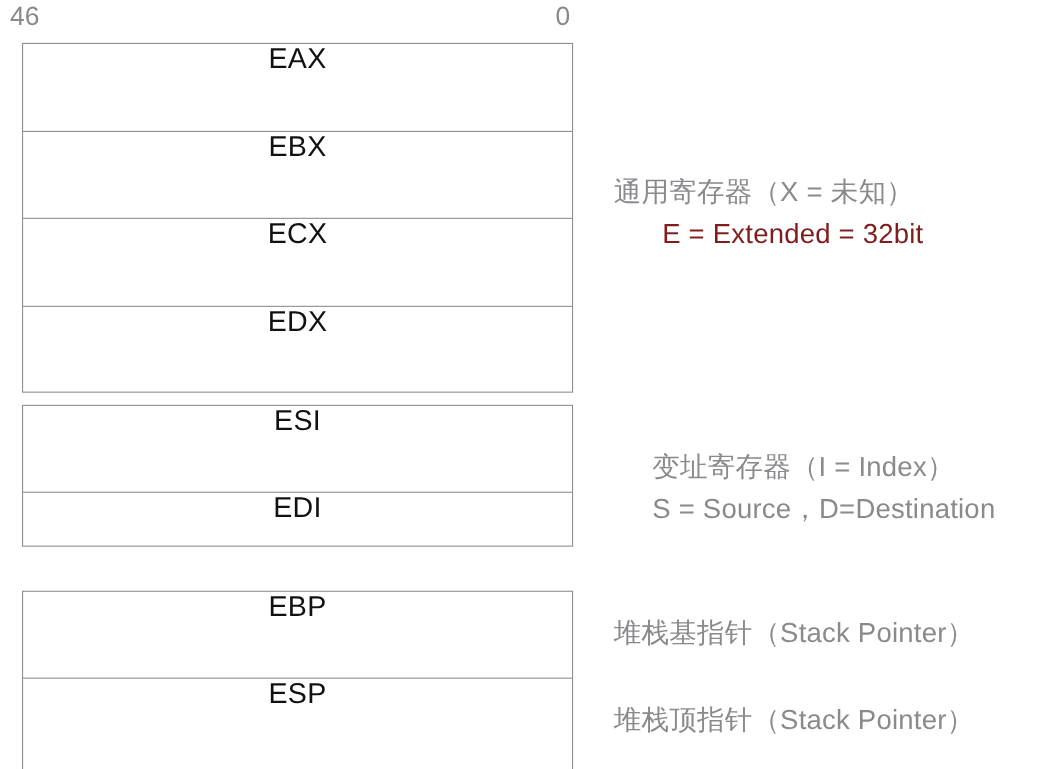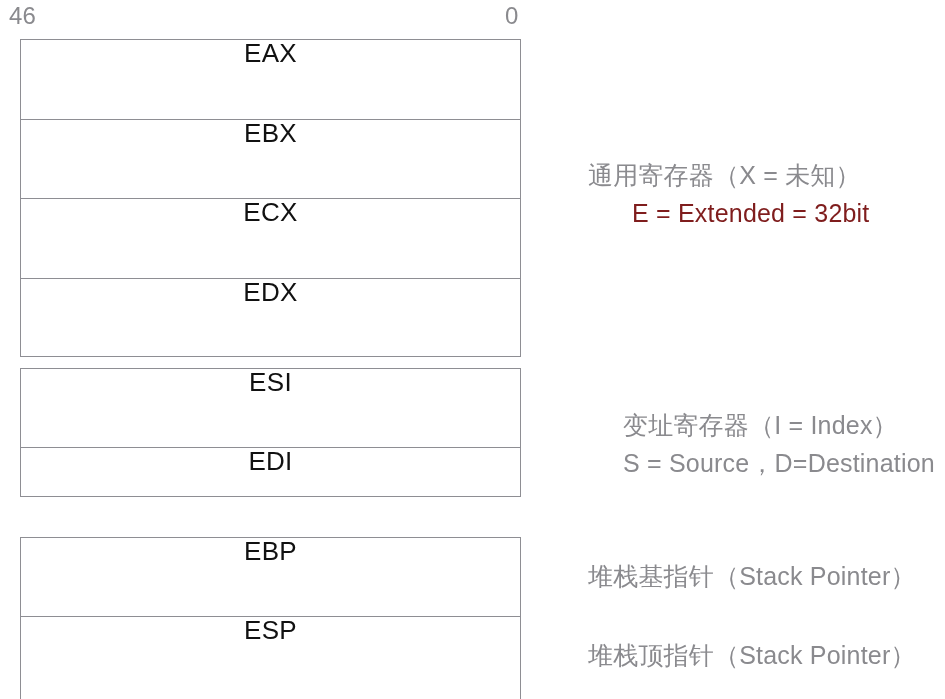--- a/index.html
+++ b/index.html
@@ -68,21 +68,21 @@
     color: #111111;
     font-size: 26px;
     line-height: 1;
     letter-spacing: 0.3px;
     white-space: nowrap;
   }
 
   
   .annotation {
     position: absolute;
-    left: 588px;
+    left: 558px;
     white-space: nowrap;
   }
   .ann-line {
     font-size: 25px;
     line-height: 38px;
     color: #8a8a8e;
     white-space: nowrap;
     letter-spacing: 0.2px;
   }
   .ann-line.accent {

